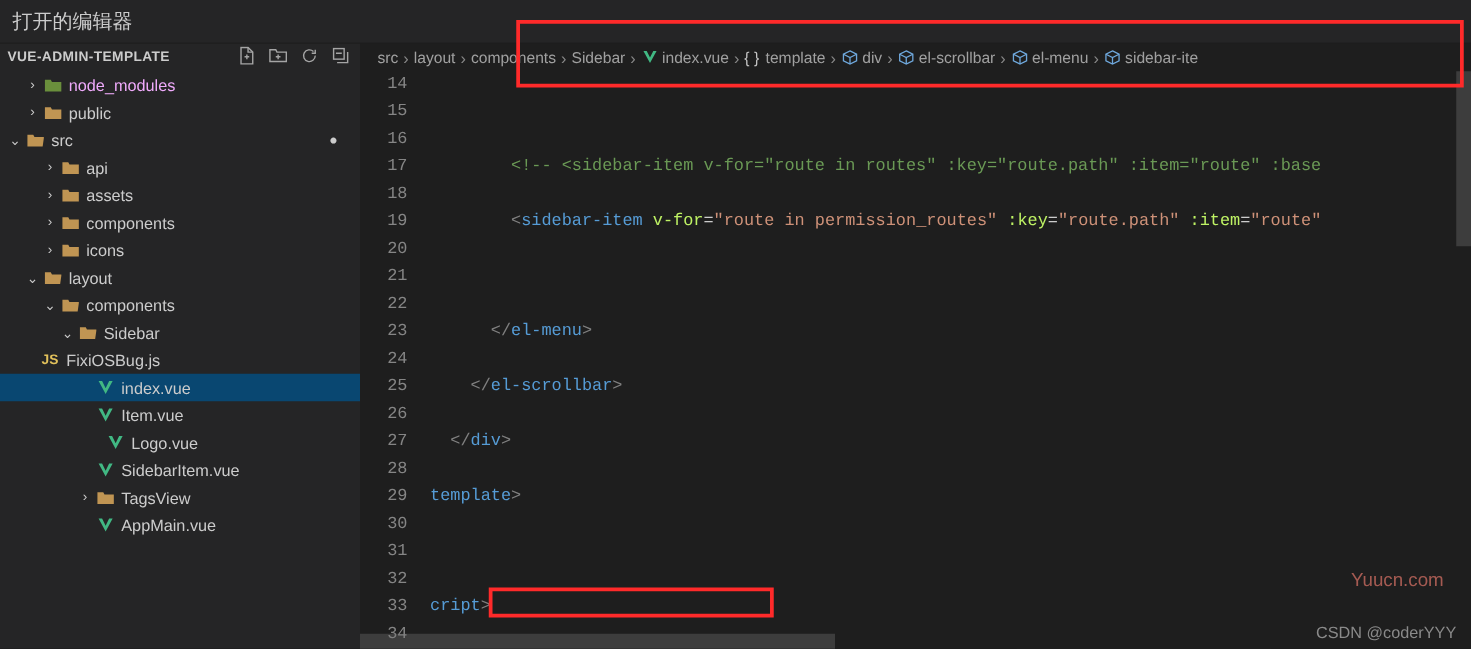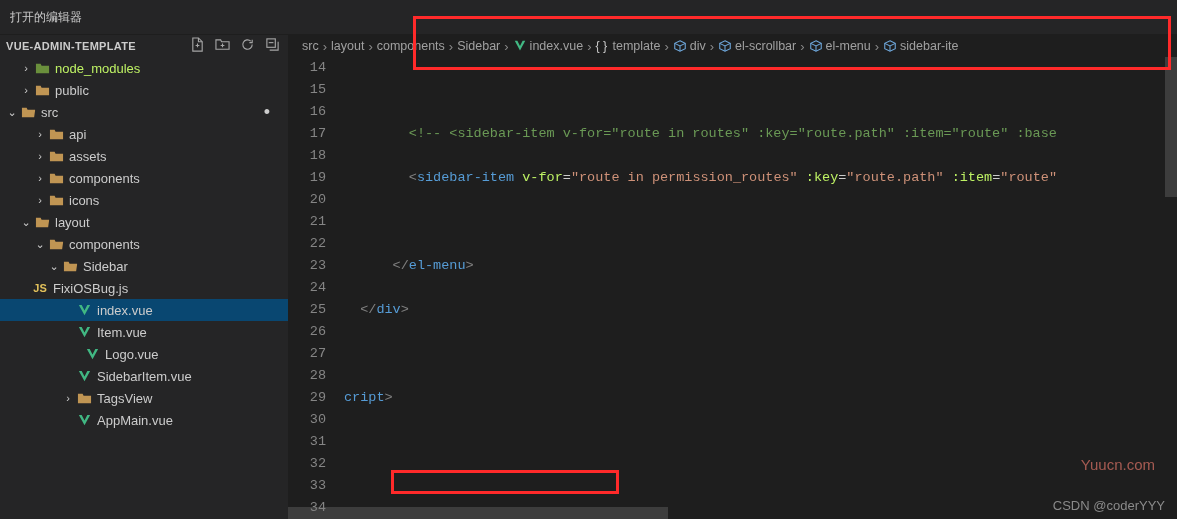--- a/index.html
+++ b/index.html
@@ -17,21 +17,21 @@
   .top-tabs {
     height: 35px;
     background: #252526;
     display: flex;
     align-items: center;
     border-bottom: 1px solid #1e1e1e;
   }
   .tab-label {
     padding: 0 10px;
     font-family: "Microsoft YaHei", sans-serif;
-    font-size: 12px;
+    font-size: 16px;
     color: #cccccc;
   }
   .main {
     flex: 1;
     display: flex;
     min-height: 0;
   }
   .sidebar {
     width: 288px;
     background: #252526;
@@ -67,21 +67,21 @@
     display: flex;
     align-items: center;
     height: 22px;
     cursor: pointer;
     white-space: nowrap;
   }
   .tree-item.selected { background: #094771; }
   .tree-item .chev { width: 12px; display: inline-flex; justify-content: center; font-size: 11px; margin-right: 2px; }
   .tree-item .icon { width: 16px; display: inline-flex; justify-content: center; margin-right: 5px; }
   .tree-item .label { color: #cccccc; }
-  .tree-item.dim .label { color: #bef264; }
+  .tree-item.dim .label { color: #f0abfc; }
   .tree-item .dot { color: #cccccc; font-size: 18px; margin-left: auto; margin-right: 18px; line-height: 0; }
   .folder-icon svg, .file-icon svg { width: 15px; height: 15px; }
   .editor-area {
     flex: 1;
     display: flex;
     flex-direction: column;
     background: #1e1e1e;
     min-width: 0;
     position: relative;
   }
@@ -471,21 +471,23 @@
         <div>33</div>
         <div>34</div>
 
       </div>
       <div class="code">
 <div> </div>
 <div>        <span class="tk-comm">&lt;!-- &lt;sidebar-item v-for="route in routes" :key="route.path" :item="route" :base</span></div>
 <div>        <span class="tk-tag">&lt;</span><span class="tk-name">sidebar-item</span> <span class="tk-attr">v-for</span><span class="tk-punc">=</span><span class="tk-str">"route in permission_routes"</span> <span class="tk-attr">:key</span><span class="tk-punc">=</span><span class="tk-str">"route.path"</span> <span class="tk-attr">:item</span><span class="tk-punc">=</span><span class="tk-str">"route"</span></div>
 <div> </div>
 <div>      <span class="tk-tag">&lt;/</span><span class="tk-name">el-menu</span><span class="tk-tag">&gt;</span></div>
+<div>    <span class="tk-tag">&lt;/</span><span class="tk-name">el-scrollbar</span><span class="tk-tag">&gt;</span></div>
 <div>  <span class="tk-tag">&lt;/</span><span class="tk-name">div</span><span class="tk-tag">&gt;</span></div>
+<div><span class="tk-name">template</span><span class="tk-tag">&gt;</span></div>
 <div> </div>
 <div><span class="tk-name">cript</span><span class="tk-tag">&gt;</span></div>
 
 
 
 
 
 
 
 

